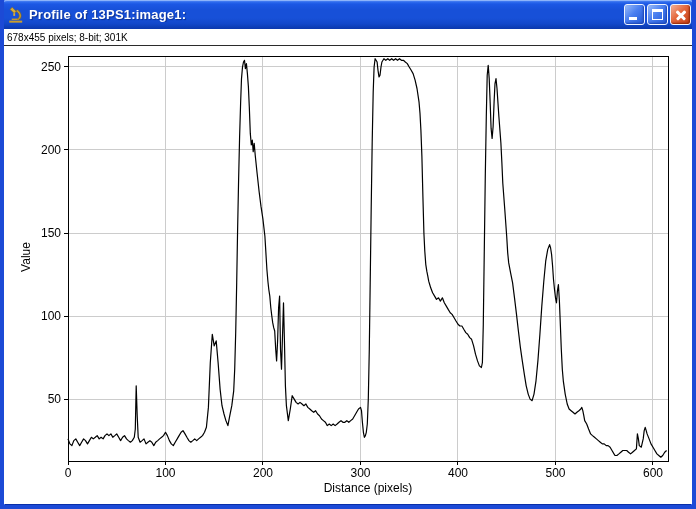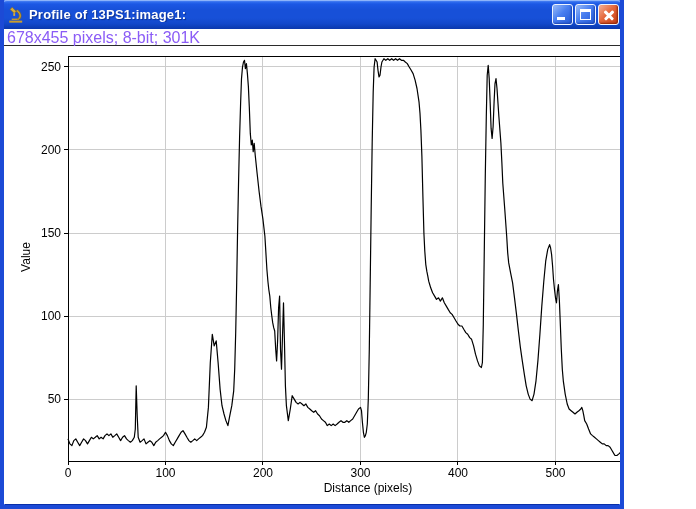--- a/index.html
+++ b/index.html
@@ -1,18 +1,18 @@
 <!DOCTYPE html>
 <html><head>
 <meta charset="utf-8">
 <style>
   html,body{margin:0;padding:0;background:#fff;}
   *{box-sizing:border-box;}
   .window{
-    position:relative;width:624px;height:509px;
+    position:relative;width:696px;height:509px;
     font-family:"Liberation Sans",sans-serif;
     border-left:4px solid #1c4ad6;border-right:4px solid #1c4ad6;border-bottom:4px solid #1c4ad6;
     box-shadow:inset 1px 0 0 #3f6cf0, inset -1px 0 0 #3f6cf0, inset 0 -1px 0 #0a2fa8;
     background:#fff;overflow:hidden;
   }
   .titlebar{
     height:29px;margin:0 -4px;padding:0 5px;
     display:flex;align-items:center;
     border-radius:7px 7px 0 0;
     background:linear-gradient(180deg,#6a9bf6 0%,#2f6cee 7%,#1c58e4 14%,#1750d8 35%,#1750d8 62%,#1248ca 82%,#0d3eb8 93%,#0b38ac 100%);
@@ -32,21 +32,21 @@
   .wbtn.blue{background:linear-gradient(135deg,#9cbdf8 0%,#4a7ff0 45%,#2257d4 100%);
     box-shadow:inset -1px -1px 2px #1b45b4;}
   .wbtn.red{background:linear-gradient(135deg,#f4b39a 0%,#e4683d 45%,#c43e14 100%);
     box-shadow:inset -1px -1px 2px #8e2505;}
   .g-min{position:absolute;left:4px;bottom:4px;width:8px;height:3px;background:#fff;}
   .g-max{position:absolute;left:4px;top:4px;width:11px;height:11px;border:1px solid #fff;border-top-width:3px;}
   .g-x1,.g-x2{position:absolute;left:4px;top:9px;width:12px;height:2.5px;background:#fff;border-radius:1px;}
   .g-x1{transform:rotate(45deg);} .g-x2{transform:rotate(-45deg);}
   .infobar{
     height:17px;background:#fff;border-bottom:1px solid #2b2b2b;
-    font-size:16px;color:#8b5cf6;padding:1px 0 0 3px;line-height:15px;
+    font-size:10px;color:#000000;padding:1px 0 0 3px;line-height:15px;
   }
   .canvas{position:relative;width:688px;height:458px;background:#fff;}
   .canvas svg{position:absolute;left:0;top:0;}
   text.tick{font-family:"Liberation Sans",sans-serif;font-size:12px;fill:#000;}
   text.axis{font-family:"Liberation Sans",sans-serif;font-size:12px;fill:#000;}
 </style>
 </head>
 <body>
 
 <div class="window">

